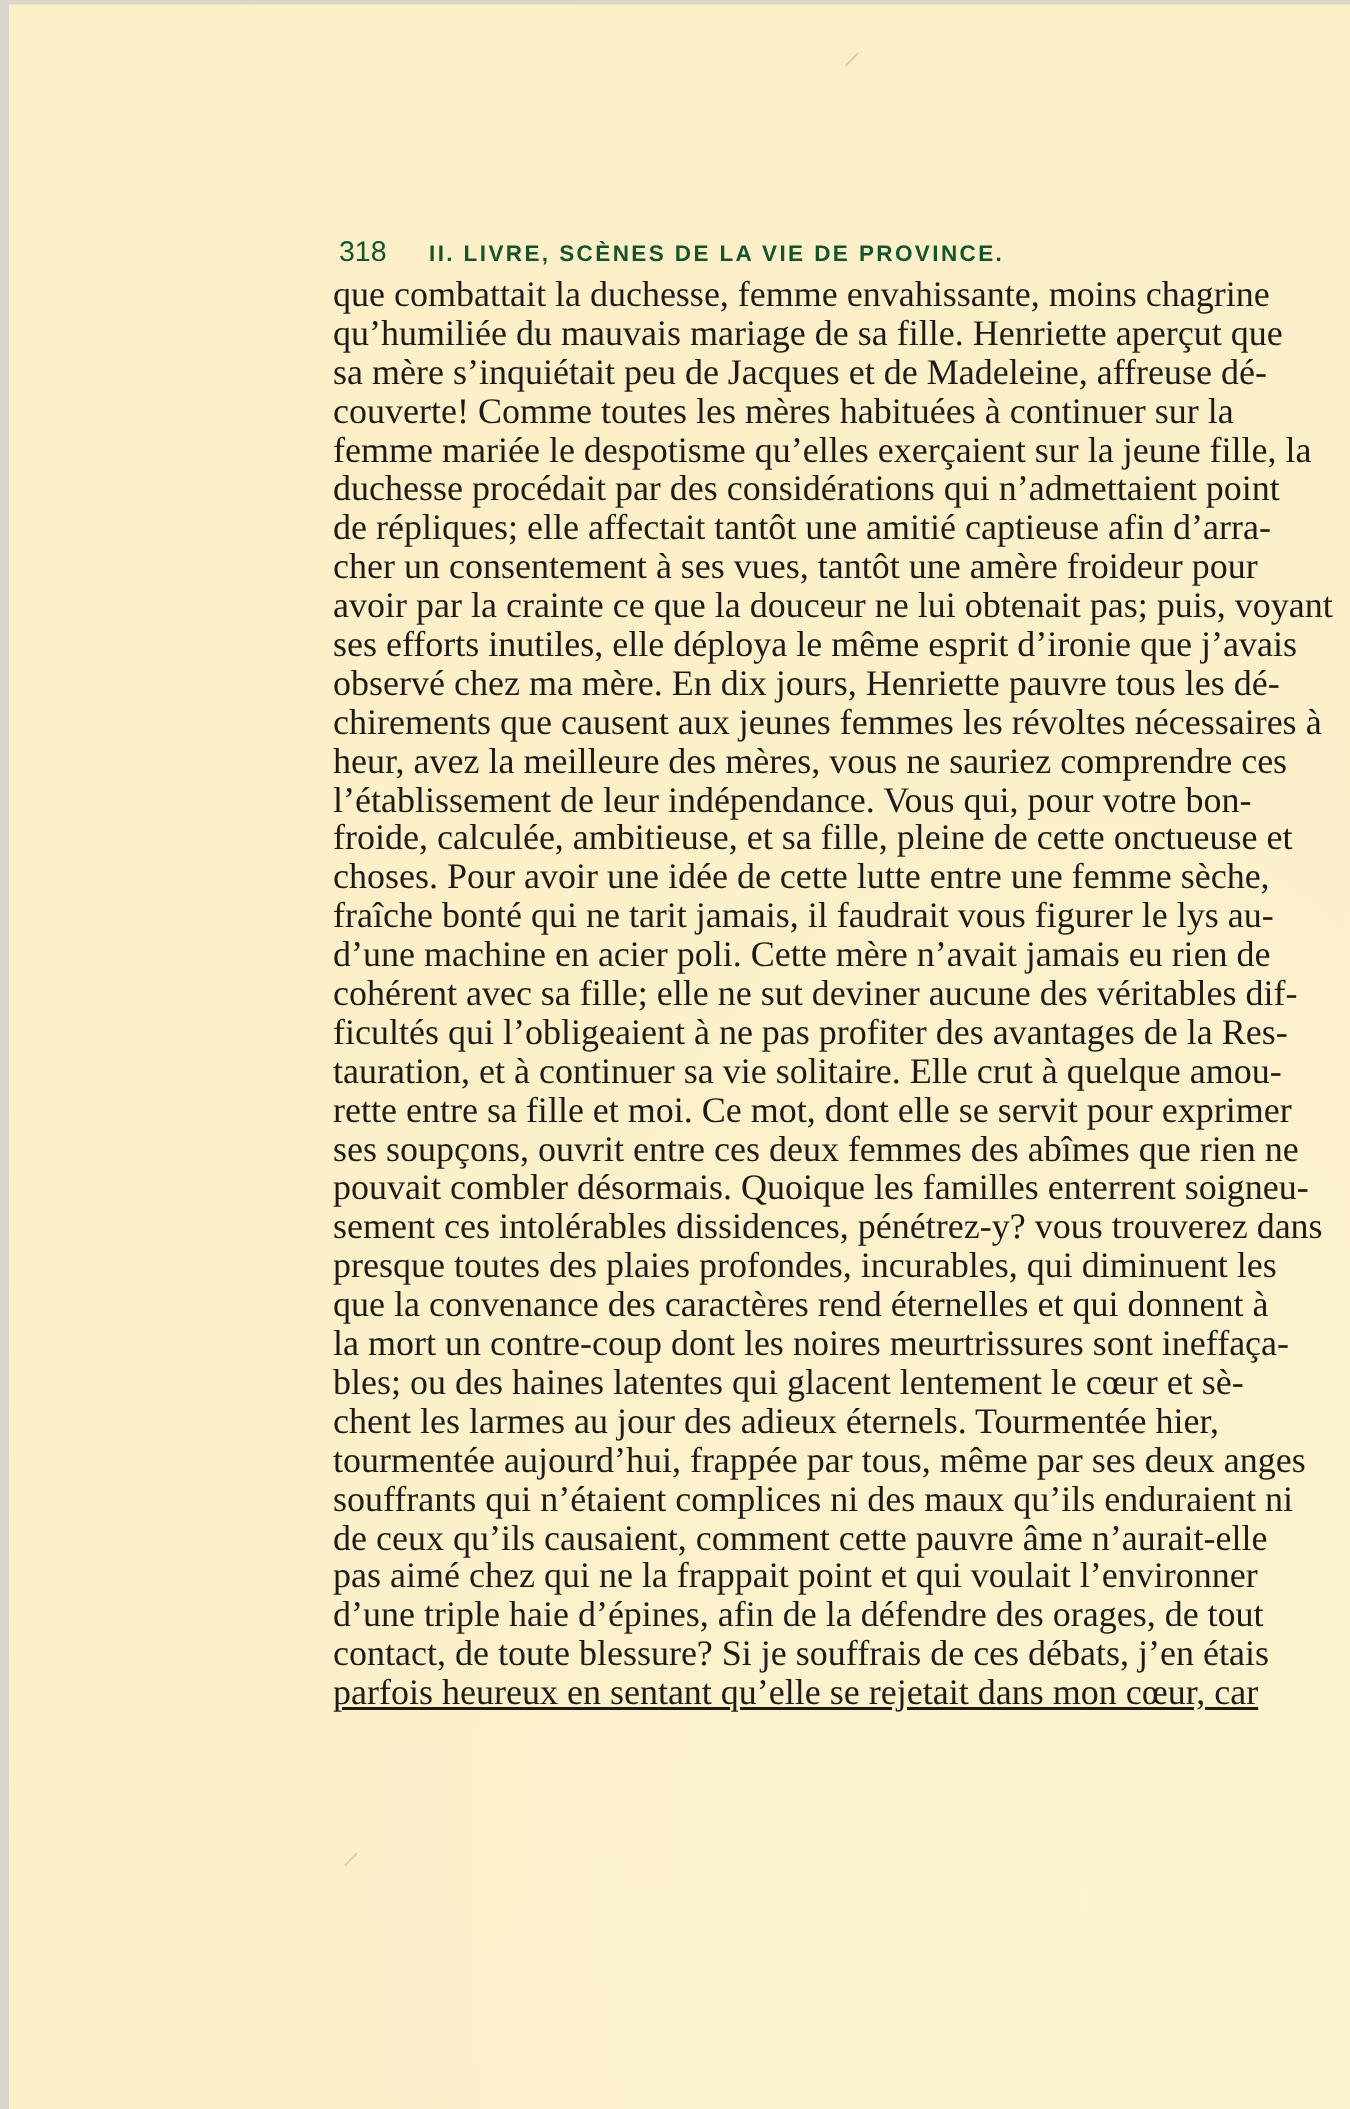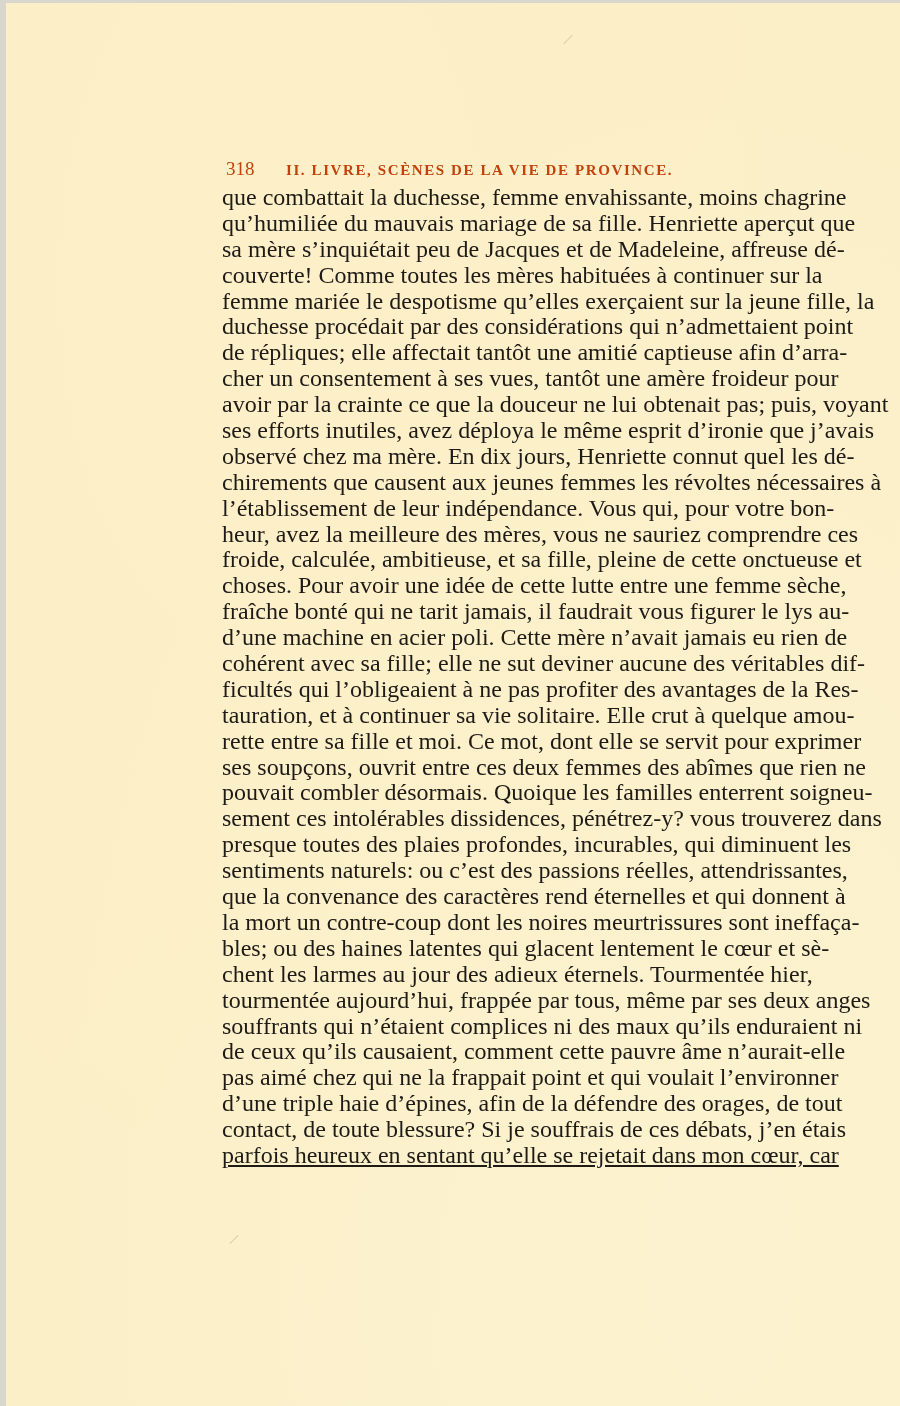--- a/index.html
+++ b/index.html
@@ -19,22 +19,22 @@
       background: #fbefc8;
       background-image: radial-gradient(ellipse at 30% 20%, rgba(255,240,200,0.6), rgba(250,236,196,0) 70%),
                         radial-gradient(ellipse at 80% 90%, rgba(252,244,210,0.7), rgba(250,236,196,0) 70%);
     }
     .running-head {
       position: absolute;
       left: 220px;
       top: 156px;
       width: 580px;
       height: 28px;
-      font-family: Liberation Serif, serif;
-      color: #c2410c;
+      font-family: Liberation Sans, sans-serif;
+      color: #14532d;
       white-space: nowrap;
     }
     .page-number {
       position: absolute;
       left: 6px;
       top: 0;
       font-size: 19px;
       line-height: 26px;
     }
     .head-title {
@@ -95,38 +95,37 @@
 <div class="text-block" id="text-block">
     <span class="line">que combattait la duchesse, femme envahissante, moins chagrine</span>
     <span class="line">qu’humiliée du mauvais mariage de sa fille. Henriette aperçut que</span>
     <span class="line">sa mère s’inquiétait peu de Jacques et de Madeleine, affreuse dé-</span>
     <span class="line">couverte! Comme toutes les mères habituées à continuer sur la</span>
     <span class="line">femme mariée le despotisme qu’elles exerçaient sur la jeune fille, la</span>
     <span class="line">duchesse procédait par des considérations qui n’admettaient point</span>
     <span class="line">de répliques; elle affectait tantôt une amitié captieuse afin d’arra-</span>
     <span class="line">cher un consentement à ses vues, tantôt une amère froideur pour</span>
     <span class="line">avoir par la crainte ce que la douceur ne lui obtenait pas; puis, voyant</span>
-    <span class="line">ses efforts inutiles, avez déploya le même esprit d’ironie que j’avais</span>
-    <span class="line">observé chez ma mère. En dix jours, Henriette connut quel les dé-</span>
+    <span class="line">ses efforts inutiles, elle déploya le même esprit d’ironie que j’avais</span>
+    <span class="line">observé chez ma mère. En dix jours, Henriette pauvre tous les dé-</span>
     <span class="line">chirements que causent aux jeunes femmes les révoltes nécessaires à</span>
+    <span class="line">heur, avez la meilleure des mères, vous ne sauriez comprendre ces</span>
     <span class="line">l’établissement de leur indépendance. Vous qui, pour votre bon-</span>
-    <span class="line">heur, avez la meilleure des mères, vous ne sauriez comprendre ces</span>
     <span class="line">froide, calculée, ambitieuse, et sa fille, pleine de cette onctueuse et</span>
     <span class="line">choses. Pour avoir une idée de cette lutte entre une femme sèche,</span>
     <span class="line">fraîche bonté qui ne tarit jamais, il faudrait vous figurer le lys au-</span>
     <span class="line">d’une machine en acier poli. Cette mère n’avait jamais eu rien de</span>
     <span class="line">cohérent avec sa fille; elle ne sut deviner aucune des véritables dif-</span>
     <span class="line">ficultés qui l’obligeaient à ne pas profiter des avantages de la Res-</span>
     <span class="line">tauration, et à continuer sa vie solitaire. Elle crut à quelque amou-</span>
     <span class="line">rette entre sa fille et moi. Ce mot, dont elle se servit pour exprimer</span>
     <span class="line">ses soupçons, ouvrit entre ces deux femmes des abîmes que rien ne</span>
     <span class="line">pouvait combler désormais. Quoique les familles enterrent soigneu-</span>
     <span class="line">sement ces intolérables dissidences, pénétrez-y? vous trouverez dans</span>
     <span class="line">presque toutes des plaies profondes, incurables, qui diminuent les</span>
-    <span class="line">sentiments naturels: ou c’est des passions réelles, attendrissantes,</span>
     <span class="line">que la convenance des caractères rend éternelles et qui donnent à</span>
     <span class="line">la mort un contre-coup dont les noires meurtrissures sont ineffaça-</span>
     <span class="line">bles; ou des haines latentes qui glacent lentement le cœur et sè-</span>
     <span class="line">chent les larmes au jour des adieux éternels. Tourmentée hier,</span>
     <span class="line">tourmentée aujourd’hui, frappée par tous, même par ses deux anges</span>
     <span class="line">souffrants qui n’étaient complices ni des maux qu’ils enduraient ni</span>
     <span class="line">de ceux qu’ils causaient, comment cette pauvre âme n’aurait-elle</span>
     <span class="line">pas aimé chez qui ne la frappait point et qui voulait l’environner</span>
     <span class="line">d’une triple haie d’épines, afin de la défendre des orages, de tout</span>
     <span class="line">contact, de toute blessure? Si je souffrais de ces débats, j’en étais</span>

